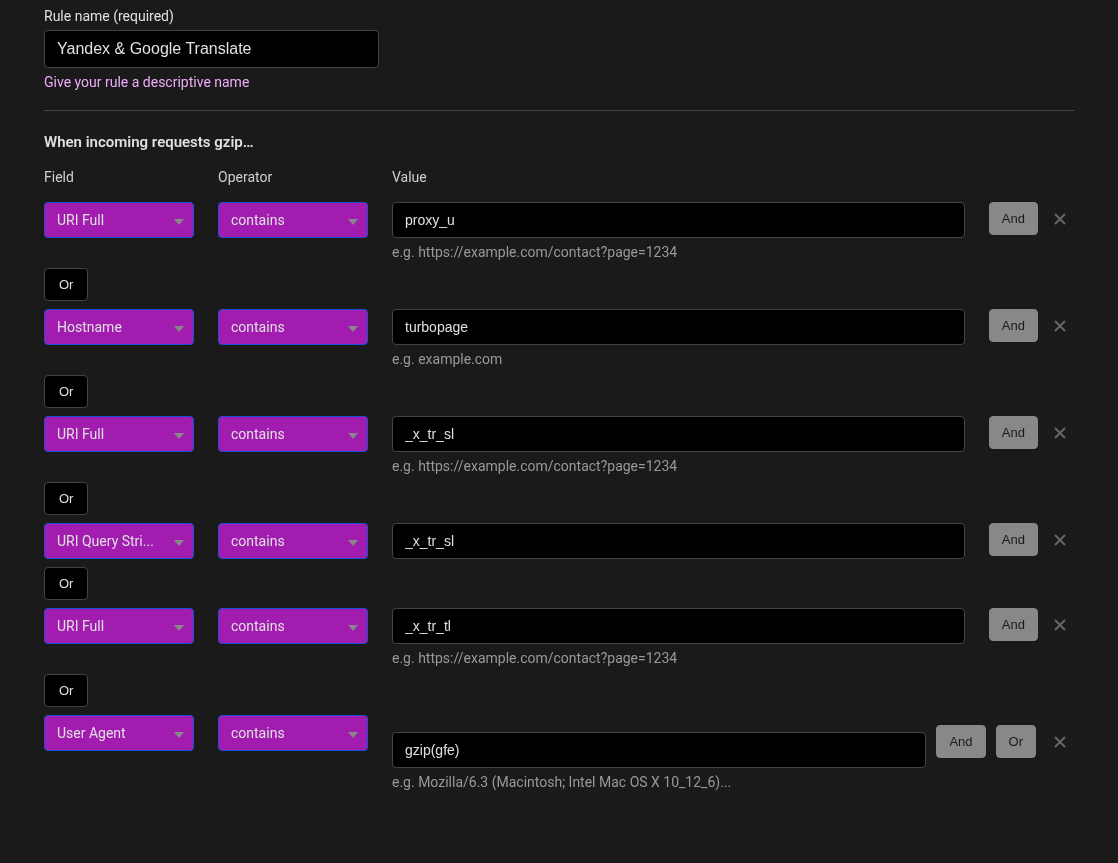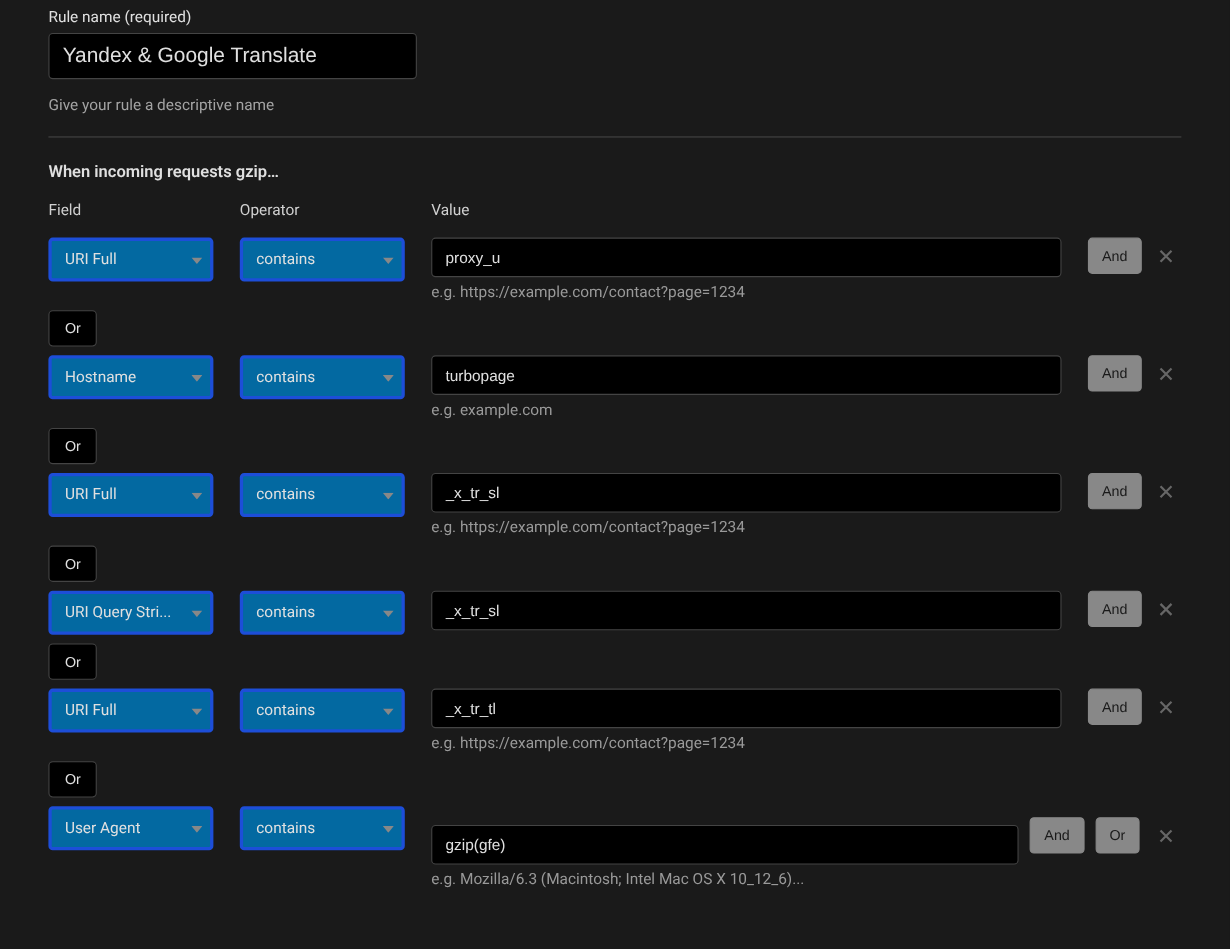--- a/index.html
+++ b/index.html
@@ -28,28 +28,28 @@
       font-size: 14px;
       display: block;
       margin-bottom: 6px;
     }
     .text-input {
       background-color: #000;
       border: 1px solid #444;
       border-radius: 4px;
       color: #e0e0e0;
       padding: 9px 12px;
-      font-size: 19px;
+      font-size: 16px;
       width: 335px;
       outline: none;
     }
     .helper-text {
-      color: #a3a3a3;
-      font-size: 14px;
-      margin-top: 16px;
+      color: #f0abfc;
+      font-size: 14px;
+      margin-top: 6px;
     }
     .divider {
       border: none;
       border-top: 1px solid #444;
       margin: 18px 0 22px 0;
     }
     .section-header {
       font-size: 15px;
       font-weight: 600;
       color: #e0e0e0;
@@ -78,22 +78,22 @@
     .col-header {
       color: #d0d0d0;
       font-size: 14px;
       margin-bottom: 8px;
     }
     .select-wrap {
       position: relative;
       width: 100%;
     }
     .select-input {
-      background-color: #0369a1;
-      border: 3px solid #1d4ed8;
+      background-color: #a21caf;
+      border: 1px solid #1d4ed8;
       border-radius: 4px;
       color: #e0e0e0;
       padding: 9px 30px 9px 12px;
       font-size: 14px;
       width: 100%;
       cursor: pointer;
       white-space: nowrap;
       overflow: hidden;
       text-overflow: ellipsis;
     }

